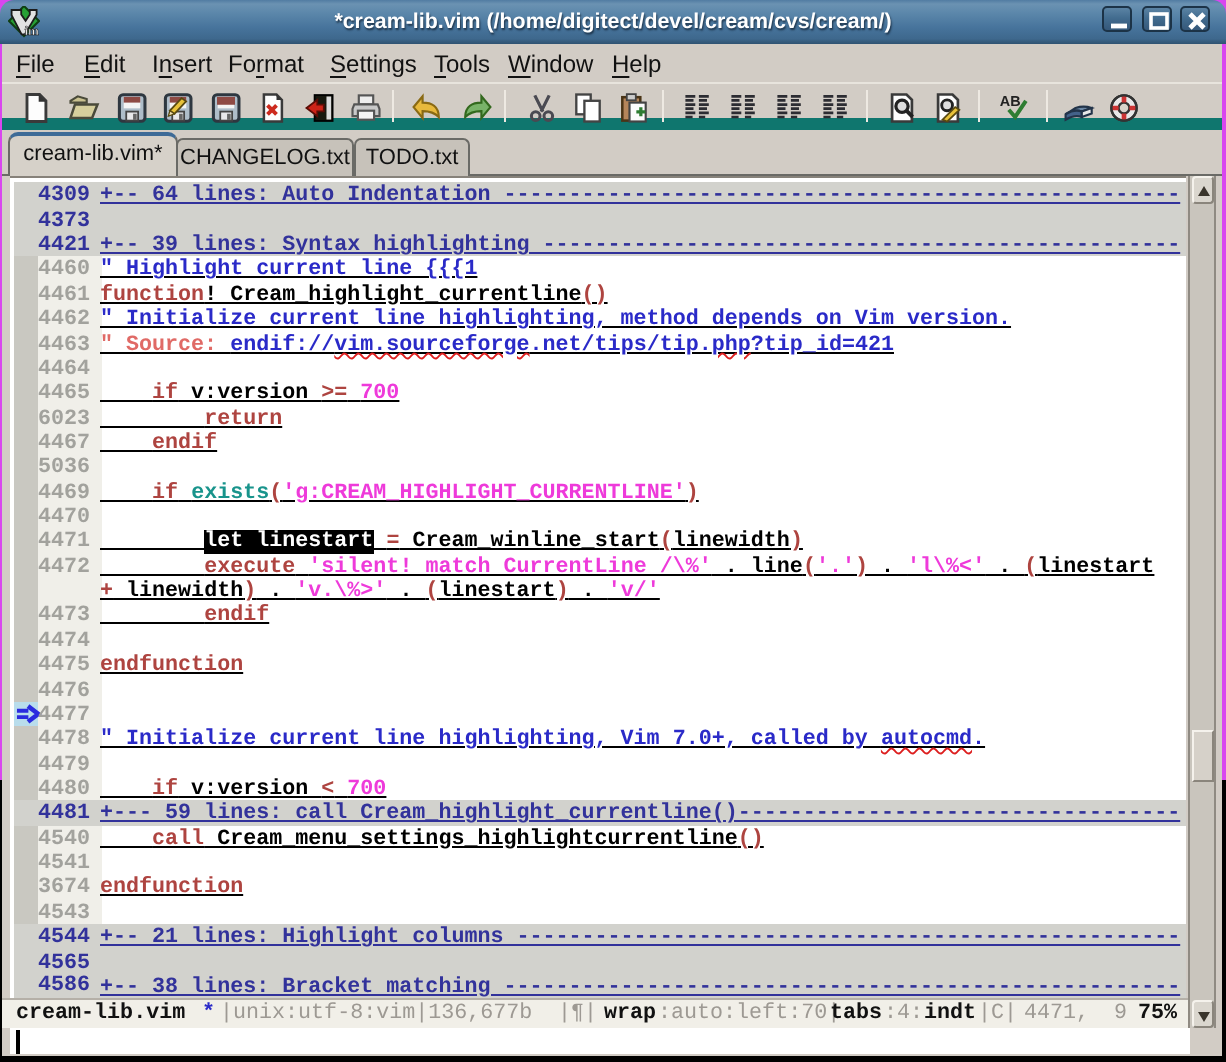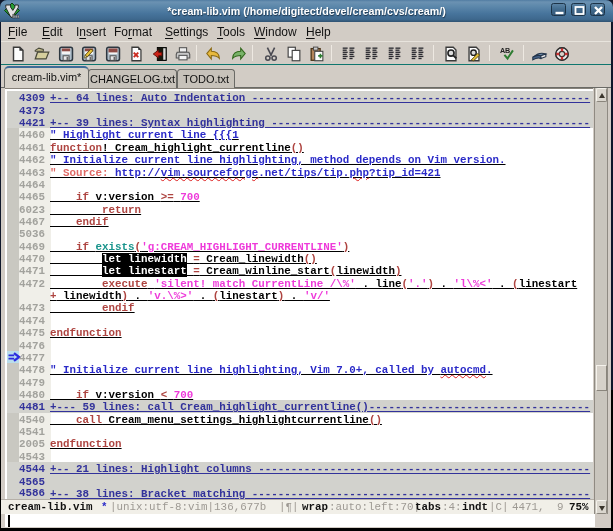--- a/index.html
+++ b/index.html
@@ -1,27 +1,27 @@
 <!DOCTYPE html>
 <html><head><meta charset="utf-8"><style>
 * { margin:0; padding:0; box-sizing:border-box; }
 html,body { width:613px; height:531px; overflow:hidden; background:#000; }
-#win { position:absolute; left:0; top:0; width:613px; height:390px; background:#0f172a; font-family:"Liberation Sans",sans-serif; }
+#win { position:absolute; left:0; top:0; width:613px; height:390px; background:#d946ef; font-family:"Liberation Sans",sans-serif; }
 #titlebar { position:absolute; left:0; top:0; width:613px; height:22px; border-radius:7px 7px 0 0;
   background:linear-gradient(#517ca2 0%, #6b92b2 9%, #5d88ab 28%, #47749c 62%, #3e688d 88%, #2f5271 100%);
 }
 #title { position:absolute; left:0; right:0; top:4.5px; text-align:center; color:#fff; font-size:10.7px; font-weight:bold; letter-spacing:0; text-shadow:0.5px 1px 1px rgba(15,30,45,.75); }
 .wbtn { position:absolute; top:3px; width:15px; height:13px; border-radius:2.5px; border:1px solid #1c3347;
   background:linear-gradient(#5b83a4, #426c8f 45%, #35587a); }
 .wbtn svg { position:absolute; left:0; top:0; }
 #frame { position:absolute; left:1px; top:22px; width:610px; height:506px; background:#d2ccc5; }
 #menubar { position:absolute; left:0; top:0; width:100%; height:19px; }
 .mi { position:absolute; top:3px; font-size:12px; color:#111; }
 .mi u { text-decoration-thickness:1px; text-underline-offset:2px; }
-#toolbar { position:absolute; left:0; top:19px; width:100%; height:24px; border-top:1px solid #e8e4dd; border-bottom:1px solid #0f766e;}
+#toolbar { position:absolute; left:0; top:19px; width:100%; height:24px; border-top:1px solid #e8e4dd; border-bottom:6px solid #0f766e;}
 .ti { position:absolute; transform:scale(0.9); }
 .tsep { position:absolute; top:3px; width:1px; height:16px; background:#aaa49a; border-right:1px solid #eee9e2; }
 #tabbar { position:absolute; left:0; top:43px; width:100%; height:23px; }
 .tab { position:absolute; font-size:11px; color:#111; border:1px solid #6a6a66; border-bottom:none; background:#c7c2ba; border-radius:3.5px 3.5px 0 0; text-align:center; }
 #tab1 { left:3px; top:1px; width:85px; height:22px; background:#d6d1c9; border-top:2.5px solid #3e6b97; line-height:18px; z-index:3; border-radius:5px 5px 0 0;}
 #tab2 { left:87px; top:4px; width:89px; height:19px; line-height:18px; z-index:2; }
 #tab3 { left:176px; top:4px; width:58px; height:19px; line-height:18px; z-index:2; }
 #tabline { position:absolute; left:0; top:65px; width:100%; height:1px; background:#6a6a66; }
 #textarea { position:absolute; left:4px; top:66px; width:588px; height:411px; background:#fff; overflow:hidden;
   box-shadow:inset 0 1px 0 #87827a;
@@ -274,35 +274,34 @@
 <div class="foldbg" style="top:27.6px"></div>
         <div class="lnum fold_n" style="top:29.0px">4421</div>
         <div class="txt fold_t" style="top:29.0px">+--&nbsp;39&nbsp;lines:&nbsp;Syntax&nbsp;highlighting&nbsp;-------------------------------------------------</div>
 <div class="lnum" style="top:41.4px">4460</div>
         <div class="txt" style="top:41.4px"><span class="cm">"&nbsp;Highlight&nbsp;current&nbsp;line&nbsp;{{{1</span></div>
 <div class="lnum" style="top:53.7px">4461</div>
         <div class="txt" style="top:53.7px"><span class="kw">function</span>!&nbsp;Cream_highlight_currentline<span class="kw">()</span></div>
 <div class="lnum" style="top:66.1px">4462</div>
         <div class="txt" style="top:66.1px"><span class="cm">"&nbsp;Initialize&nbsp;current&nbsp;line&nbsp;highlighting,&nbsp;method&nbsp;depends&nbsp;on&nbsp;Vim&nbsp;version.</span></div>
 <div class="lnum" style="top:78.5px">4463</div>
-        <div class="txt" style="top:78.5px"><span class="sal">"&nbsp;Source:&nbsp;</span><span class="cm">http://</span><span class="cm sp">vim.sourceforge</span><span class="cm">.net/tips/tip.</span><span class="cm sp">php</span><span class="cm">?tip_id=421</span></div>
+        <div class="txt" style="top:78.5px"><span class="sal">"&nbsp;Source:&nbsp;</span><span class="cm">endif://</span><span class="cm sp">vim.sourceforge</span><span class="cm">.net/tips/tip.</span><span class="cm sp">php</span><span class="cm">?tip_id=421</span></div>
 <div class="lnum" style="top:90.8px">4464</div>
         <div class="txt" style="top:90.8px"></div>
 <div class="lnum" style="top:103.2px">4465</div>
         <div class="txt" style="top:103.2px">&nbsp;&nbsp;&nbsp;&nbsp;<span class="kw">if</span>&nbsp;v:version&nbsp;<span class="kw">&gt;=</span>&nbsp;<span class="st">700</span></div>
 <div class="lnum" style="top:115.5px">6023</div>
         <div class="txt" style="top:115.5px">&nbsp;&nbsp;&nbsp;&nbsp;&nbsp;&nbsp;&nbsp;&nbsp;<span class="kw">return</span></div>
 <div class="lnum" style="top:127.9px">4467</div>
         <div class="txt" style="top:127.9px">&nbsp;&nbsp;&nbsp;&nbsp;<span class="kw">endif</span></div>
 <div class="lnum" style="top:140.3px">5036</div>
         <div class="txt" style="top:140.3px"></div>
 <div class="lnum" style="top:152.6px">4469</div>
         <div class="txt" style="top:152.6px">&nbsp;&nbsp;&nbsp;&nbsp;<span class="kw">if</span>&nbsp;<span class="te">exists</span><span class="kw">(</span><span class="st">'g:CREAM_HIGHLIGHT_CURRENTLINE'</span><span class="kw">)</span></div>
 <div class="lnum" style="top:165.0px">4470</div>
-        <div class="txt" style="top:165.0px">&nbsp;&nbsp;&nbsp;&nbsp;&nbsp;&nbsp;&nbsp;&nbsp;<span class="hl">let&nbsp;linewidth</span>&nbsp;<span class="kw">=</span>&nbsp;Cream_linewidth<span class="kw">()</span></div>
 <div class="lnum" style="top:177.3px">4471</div>
         <div class="txt" style="top:177.3px">&nbsp;&nbsp;&nbsp;&nbsp;&nbsp;&nbsp;&nbsp;&nbsp;<span class="hl">let&nbsp;linestart</span>&nbsp;<span class="kw">=</span>&nbsp;Cream_winline_start<span class="kw">(</span>linewidth<span class="kw">)</span></div>
 <div class="lnum" style="top:189.7px">4472</div>
         <div class="txt" style="top:202.1px"><span class="kw">+</span>&nbsp;linewidth<span class="kw">)</span>&nbsp;.&nbsp;<span class="st">'v.\%&gt;'</span>&nbsp;.&nbsp;<span class="kw">(</span>linestart<span class="kw">)</span>&nbsp;.&nbsp;<span class="st">'v/'</span></div>
 <div class="txt" style="top:189.7px">&nbsp;&nbsp;&nbsp;&nbsp;&nbsp;&nbsp;&nbsp;&nbsp;<span class="kw">execute</span>&nbsp;<span class="st">'silent!&nbsp;match&nbsp;CurrentLine&nbsp;/\%'</span>&nbsp;.&nbsp;line<span class="kw">(</span><span class="st">'.'</span><span class="kw">)</span>&nbsp;.&nbsp;<span class="st">'l\%&lt;'</span>&nbsp;.&nbsp;<span class="kw">(</span>linestart</div>
 <div class="lnum" style="top:214.4px">4473</div>
         <div class="txt" style="top:214.4px">&nbsp;&nbsp;&nbsp;&nbsp;&nbsp;&nbsp;&nbsp;&nbsp;<span class="kw">endif</span></div>
 <div class="lnum" style="top:226.8px">4474</div>
         <div class="txt" style="top:226.8px"></div>
 <div class="lnum" style="top:239.1px">4475</div>
@@ -321,21 +320,21 @@
         <div class="txt" style="top:288.6px"></div>
 <div class="lnum" style="top:300.9px">4480</div>
         <div class="txt" style="top:300.9px">&nbsp;&nbsp;&nbsp;&nbsp;<span class="kw">if</span>&nbsp;v:version&nbsp;<span class="kw">&lt;</span>&nbsp;<span class="st">700</span></div>
 <div class="foldbg" style="top:311.9px"></div>
         <div class="lnum fold_n" style="top:313.3px">4481</div>
         <div class="txt fold_t" style="top:313.3px">+---&nbsp;59&nbsp;lines:&nbsp;call&nbsp;Cream_highlight_currentline()----------------------------------</div>
 <div class="lnum" style="top:325.7px">4540</div>
         <div class="txt" style="top:325.7px">&nbsp;&nbsp;&nbsp;&nbsp;<span class="kw">call</span>&nbsp;Cream_menu_settings_highlightcurrentline<span class="kw">()</span></div>
 <div class="lnum" style="top:338.0px">4541</div>
         <div class="txt" style="top:338.0px"></div>
-<div class="lnum" style="top:350.4px">2005</div>
+<div class="lnum" style="top:350.4px">3674</div>
         <div class="txt" style="top:350.4px"><span class="kw">endfunction</span></div>
 <div class="lnum" style="top:362.7px">4543</div>
         <div class="txt" style="top:362.7px"></div>
 <div class="foldbg" style="top:373.7px"></div>
         <div class="lnum fold_n" style="top:375.1px">4544</div>
         <div class="txt fold_t" style="top:375.1px">+--&nbsp;21&nbsp;lines:&nbsp;Highlight&nbsp;columns&nbsp;---------------------------------------------------</div>
 <div class="foldbg" style="top:386.1px"></div>
         <div class="lnum fold_n" style="top:387.5px">4565</div>
 <div class="foldbg" style="top:398.4px"></div>
         <div class="lnum fold_n" style="top:399px">4586</div>

